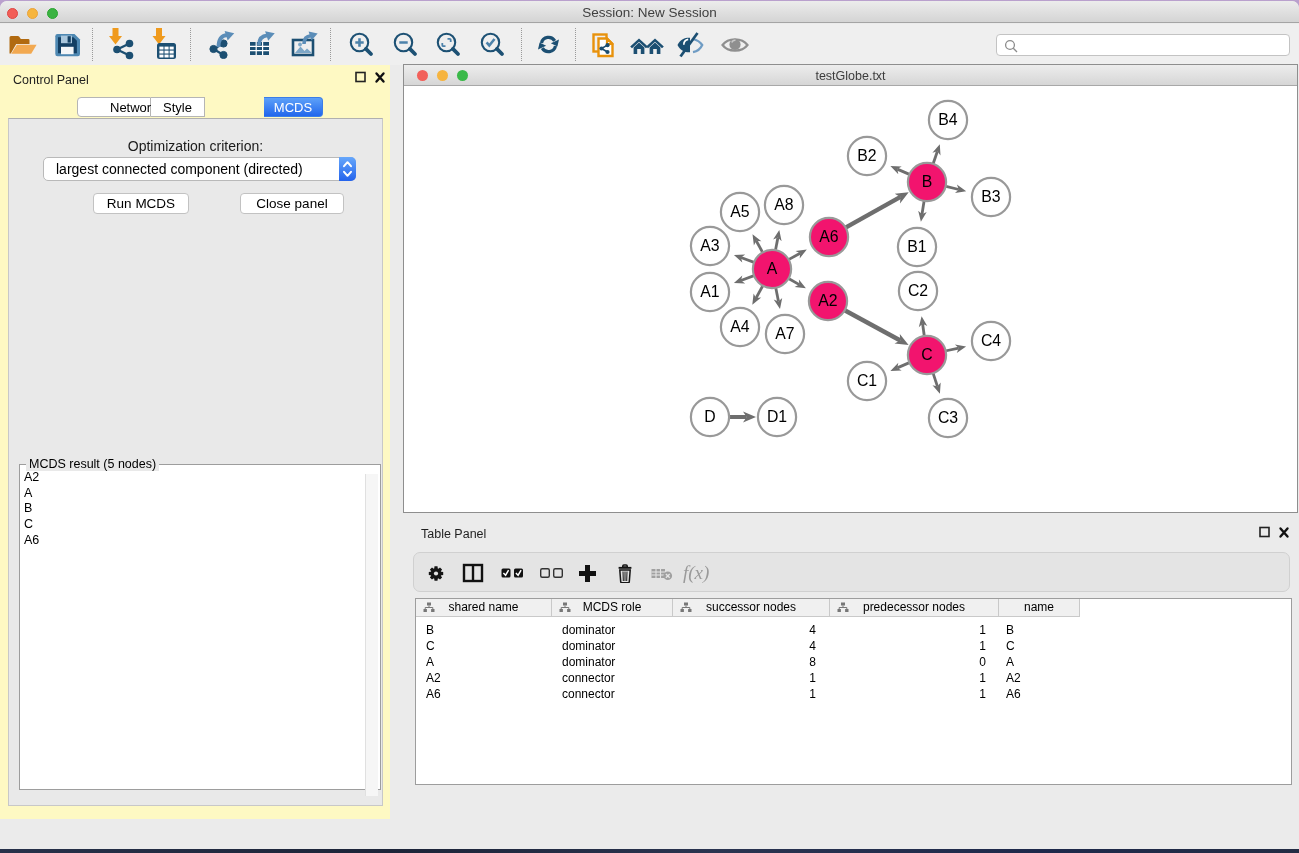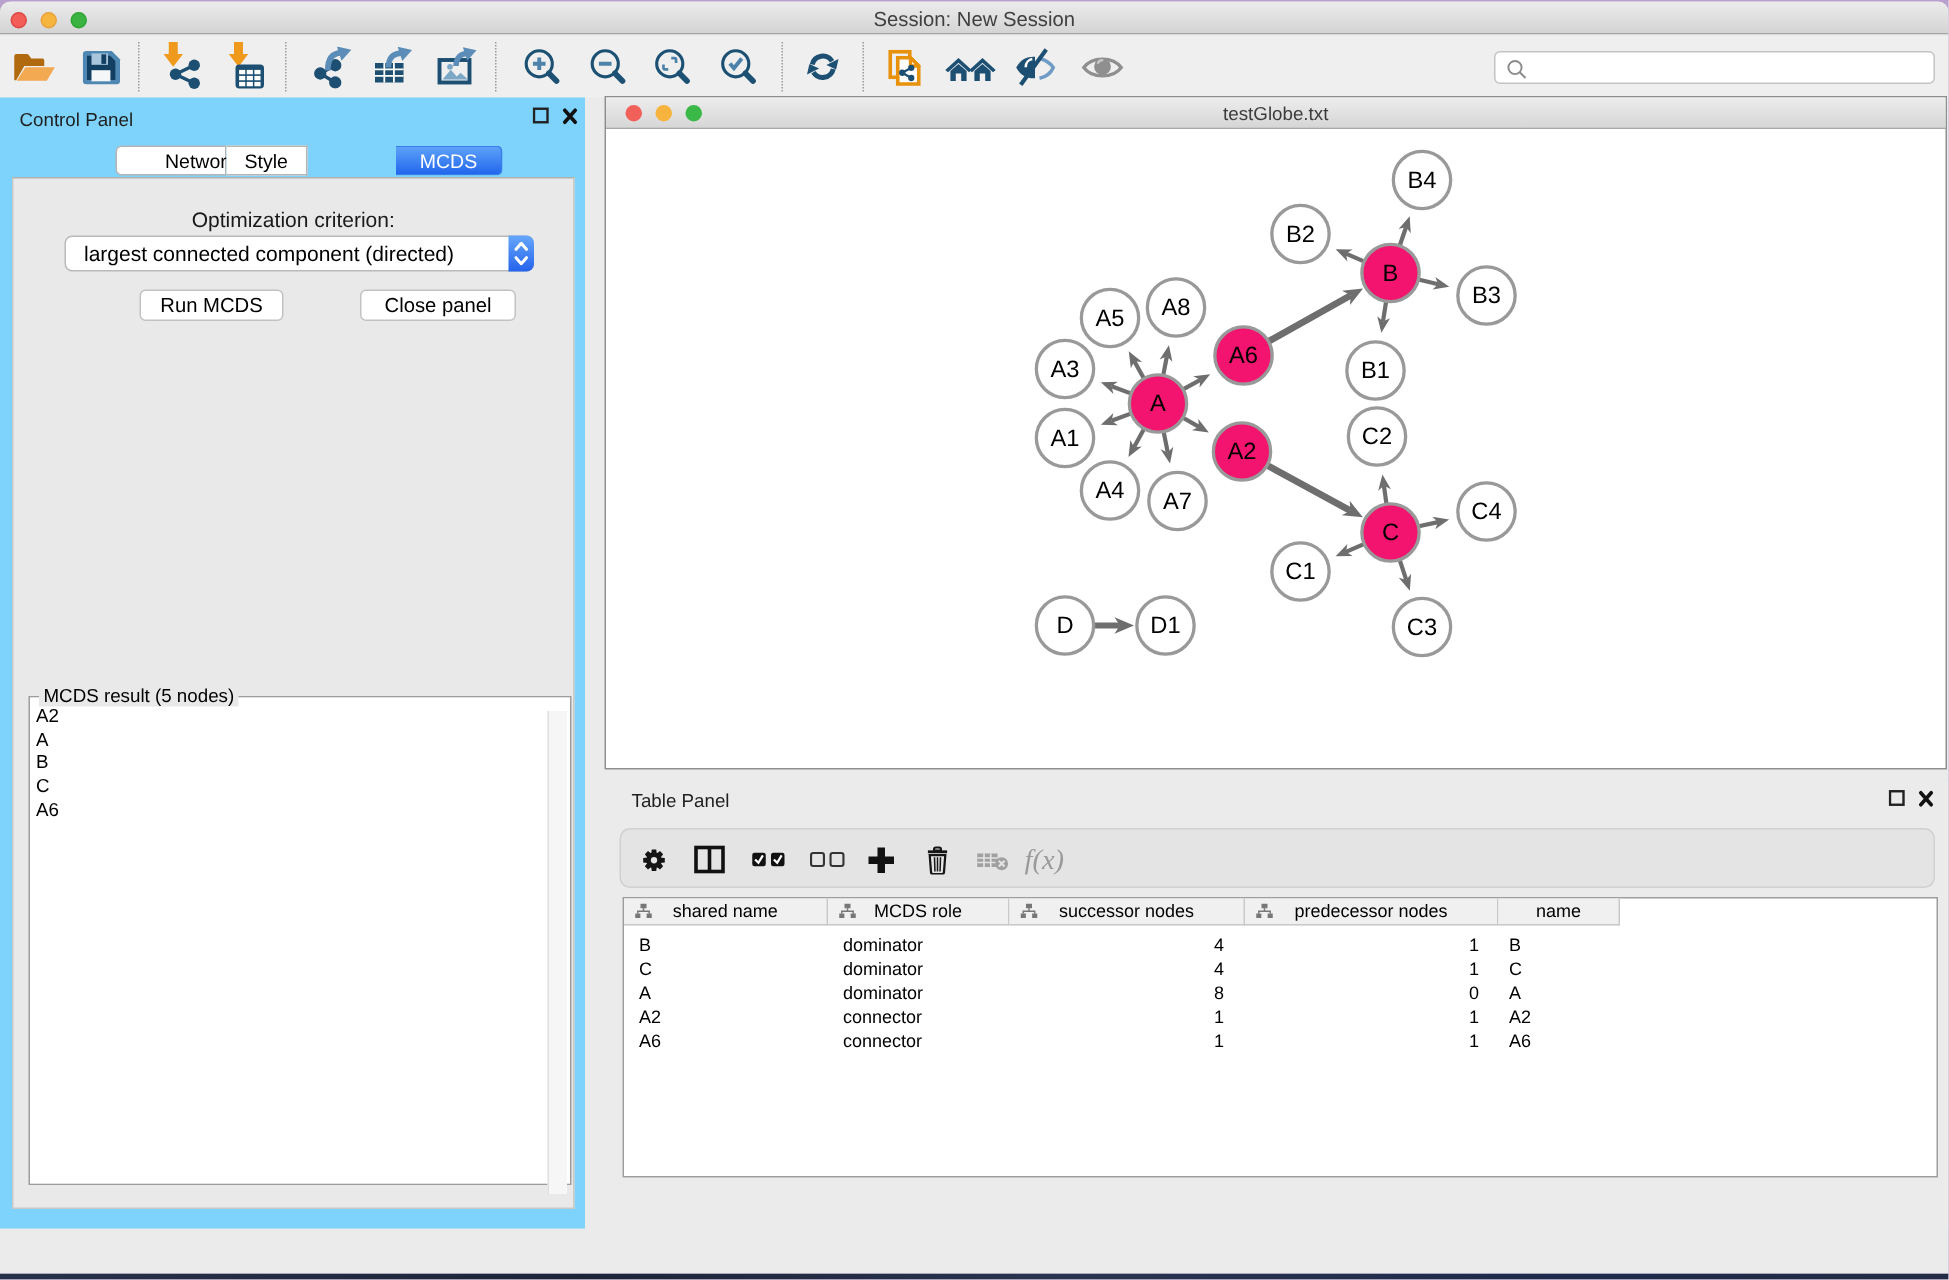--- a/index.html
+++ b/index.html
@@ -20,21 +20,21 @@
 .tl.y { left:27px; background:#f6b53e; border:0.5px solid #e9a23b; }
 .tl.g { left:47px; background:#3bb342; border:0.5px solid #2ca532; }
 
 .toolbar { position:absolute; left:0; top:23px; width:100%; height:41px; background:#efefef; }
 .toolbar svg { position:absolute; top:7px; }
 .tsep { position:absolute; top:4px; height:33px; width:0; border-left:1px dotted #9a9a9a; }
 .searchbox { position:absolute; left:996px; top:10px; width:294px; height:22px;
   background:#fff; border:1px solid #c3c3c3; border-radius:4px; }
 .searchbox svg { position:absolute; left:7px; top:4px; }
 
-.leftpanel { position:absolute; left:0; top:64px; width:390px; height:754px; background:#7dd3fc; }
+.leftpanel { position:absolute; left:0; top:64px; width:390px; height:754px; background:#fef9c3; }
 .paneltitle { position:absolute; font-size:12.5px; color:#1f1f1f; }
 .panelbtns { position:absolute; font-size:12px; color:#111; }
 .tabs { position:absolute; display:flex; height:20px; }
 .tab { border:1px solid #b5b5b5; border-left:none; background:#fff; color:#000;
   font-size:13px; line-height:19px; text-align:center; }
 .tab.first { border-left:1px solid #b5b5b5; border-radius:4px 0 0 4px;padding-left:32px; }
 .tab.last { border-radius:0 4px 4px 0; }
 .tab.sel { background:linear-gradient(#5da1f9,#2267ec); color:#fff; border-color:#3b7de8; }
 .cp-content { position:absolute; left:8px; top:53px; width:375px; height:688px;
   background:#e9e9e9; border:1px solid #c8c8c8; border-top-color:#b0b0b0; }
@@ -239,21 +239,21 @@
     <div class="panelbtns" style="left:355px; top:6px;">
       <svg width="32" height="13" viewBox="0 0 32 13">
           <rect x="1" y="1.5" width="9" height="9" fill="none" stroke="#222" stroke-width="1.6"></rect>
           <path d="M21.5 2.5 L28.5 10.5 M28.5 2.5 L21.5 10.5" stroke="#111" stroke-width="2.4" stroke-linecap="round"></path>
         </svg>
     </div>
     <div class="tabs" style="left:77px; top:32px;">
       <span class="tab first" style="width:74px;">Network</span>
         <span class="tab" style="width:54px;">Style</span>
         <span class="tab" style="width:59px;margin-top:48px;">Select</span>
-        <span class="tab sel last" style="width:71px;">MCDS</span>
+        <span class="tab sel last" style="width:59px;">MCDS</span>
     </div>
     <div class="cp-content">
       <div class="opt-label">Optimization criterion:</div>
       <div class="dropdown">largest connected component (directed)
         <div class="dd-btn"><svg width="17" height="24" viewBox="0 0 17 24">
               <path d="M5 9.2 L8.5 5.2 L12 9.2" stroke="#fff" stroke-width="2" fill="none" stroke-linecap="round" stroke-linejoin="round"></path>
               <path d="M5 14.8 L8.5 18.8 L12 14.8" stroke="#fff" stroke-width="2" fill="none" stroke-linecap="round" stroke-linejoin="round"></path>
             </svg></div>
       </div>
       <div class="btn" style="left:84px; top:74px; width:96px;">Run MCDS</div>

